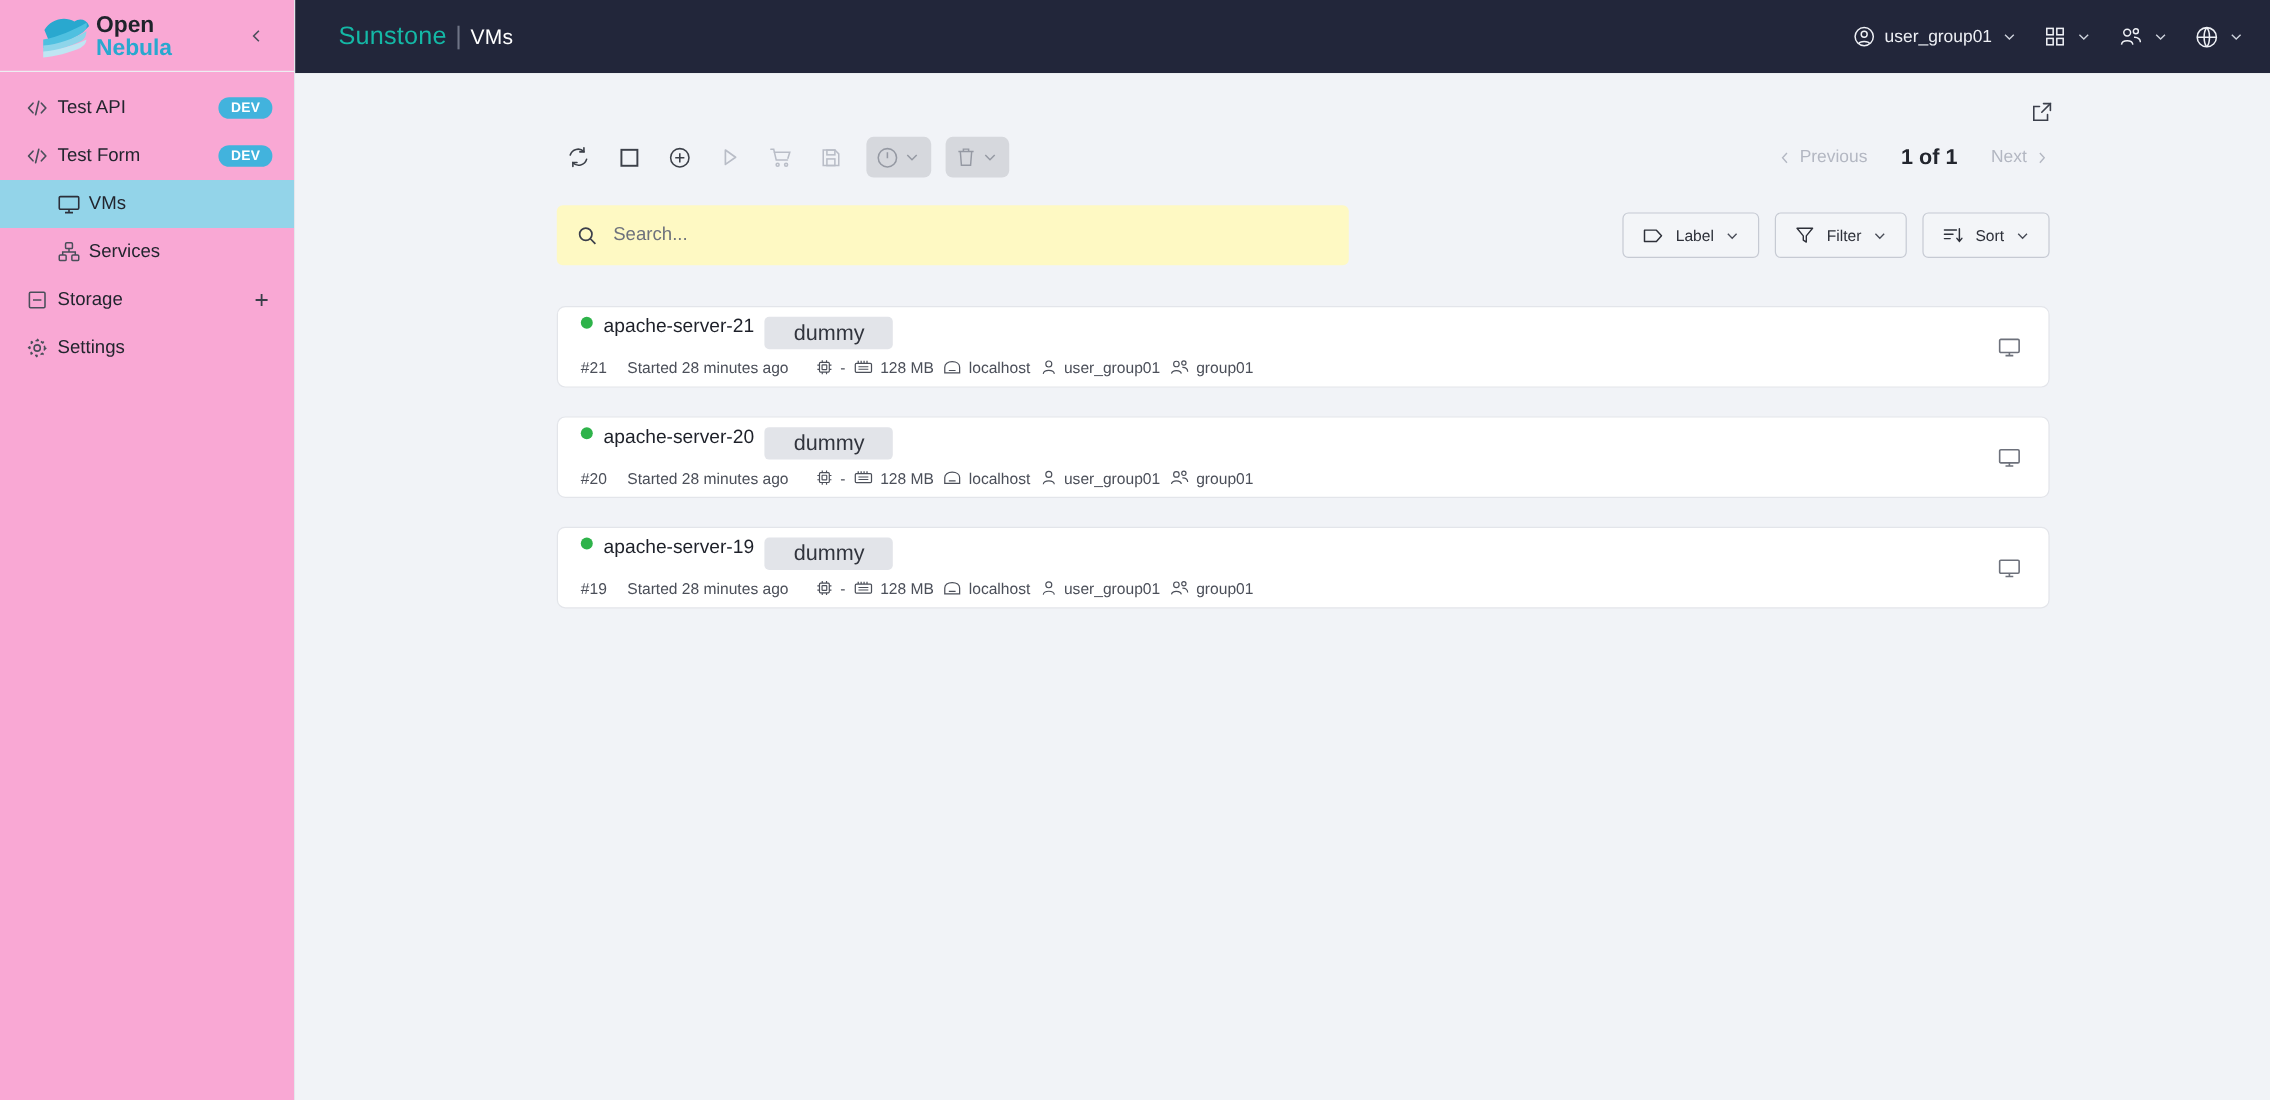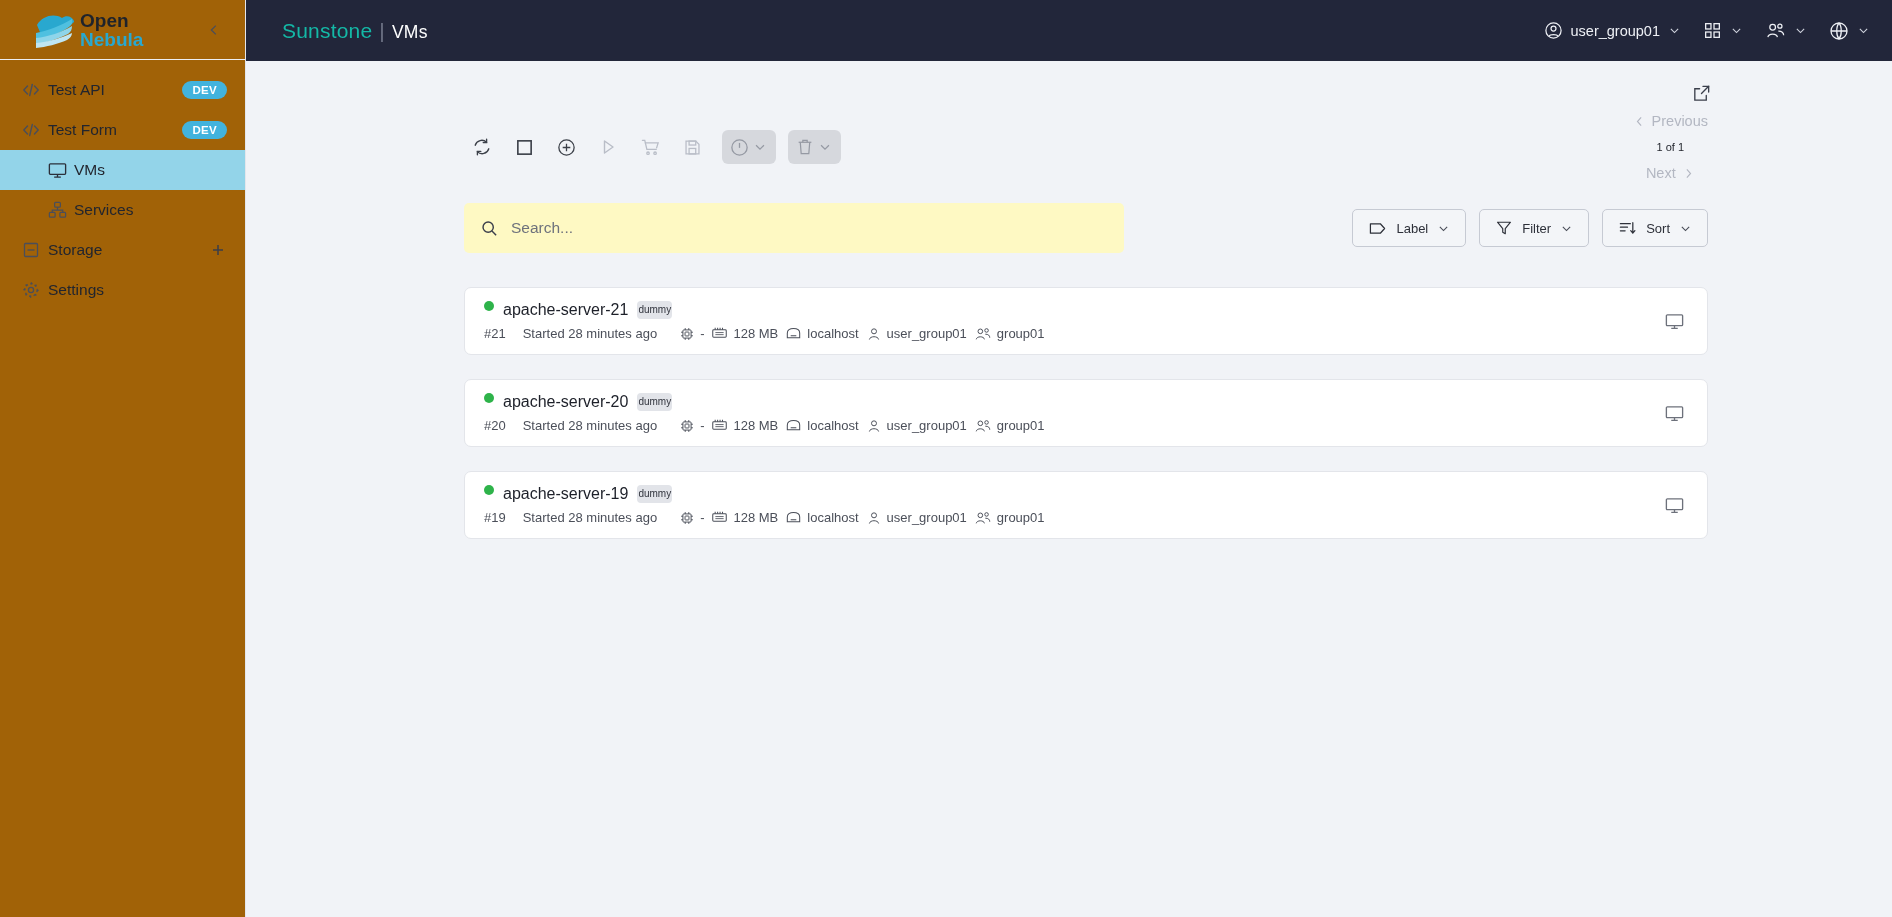--- a/index.html
+++ b/index.html
@@ -7,21 +7,21 @@
     width: 1892px; height: 917px;
     font-family: "Liberation Sans", sans-serif;
     background: #ffffff;
     overflow: hidden;
   }
   .app { display: flex; width: 1892px; height: 917px; }
 
   
   .sidebar {
     width: 246px; height: 917px;
-    background: #a16207;
+    background: #f9a8d4;
     border-right: 1px solid #e4e6ec;
     display: flex; flex-direction: column;
     flex: 0 0 246px;
   }
   .sidebar-header {
     height: 60px; display: flex; align-items: center;
     justify-content: space-between;
     padding: 0 18px 0 32px;
     border-bottom: 1px solid #edeef2;
   }
@@ -99,26 +99,26 @@
     color: #3c4049; cursor: pointer; background: transparent;
   }
   .tool-btn.muted { color: #b9bdc7; }
   .tool-group {
     display: flex; align-items: center; gap: 3px;
     background: #d6d8dd; border-radius: 6px;
     height: 34px; padding: 0 9px 0 7px;
     color: #9599a3; cursor: pointer; margin-left: 6px;
   }
 
-  .pager { margin-left: auto; display: flex; align-items: center; gap: 12px; padding-right: 152px; flex-direction: column;}
+  .pager { margin-left: auto; display: flex; align-items: center; gap: 28px; padding-right: 152px;}
   .pager-btn {
     display: flex; align-items: center; gap: 6px;
     color: #b3b7c2; font-size: 14.5px; cursor: pointer;
   }
-  .pager-count { color: #23262e; font-size: 11px; font-weight: 400; }
+  .pager-count { color: #23262e; font-size: 18px; font-weight: 700; }
 
   .filter-row {
     display: flex; align-items: center; margin-top: 22px;
   }
   .search-box {
     width: 660px; height: 50px; background: #fef9c3;
     border-radius: 5px; display: flex; align-items: center;
     padding: 0 16px; gap: 12px; margin-left: 182px;
   }
   .search-box .search-ph { color: #6e727c; font-size: 15.5px; }
@@ -138,22 +138,22 @@
     border-radius: 7px; height: 68px; margin-bottom: 24px;
     display: flex; align-items: center;
     padding: 0 22px 0 19px;
     cursor: pointer;
   }
   .card-main { flex: 1; min-width: 0; }
   .card-title-row { display: flex; gap: 9px; }
   .dot { width: 10px; height: 10px; border-radius: 50%; background: #2eb34a; flex: 0 0 10px;}
   .card-name { font-size: 16px; color: #1d2029; }
   .chip {
-    background: #e2e4e9; color: #31343d; font-size: 10px;
-    padding: 3px 1px; border-radius: 4px;
+    background: #e2e4e9; color: #31343d; font-size: 18px;
+    padding: 3px 24px; border-radius: 4px;
   }
   .card-meta {
     display: flex; align-items: center; gap: 7px;
     margin-top: 7px; color: #4b4f59; font-size: 13px;
     flex-wrap: nowrap;
   }
   .card-meta .m { display: flex; align-items: center; gap: 5px; white-space: nowrap;}
   .card-meta .mid { margin-right: 10px; }
   .card-meta .sp { width: 8px; }
   .card-right { display: flex; align-items: center; color: #6d717b; }

